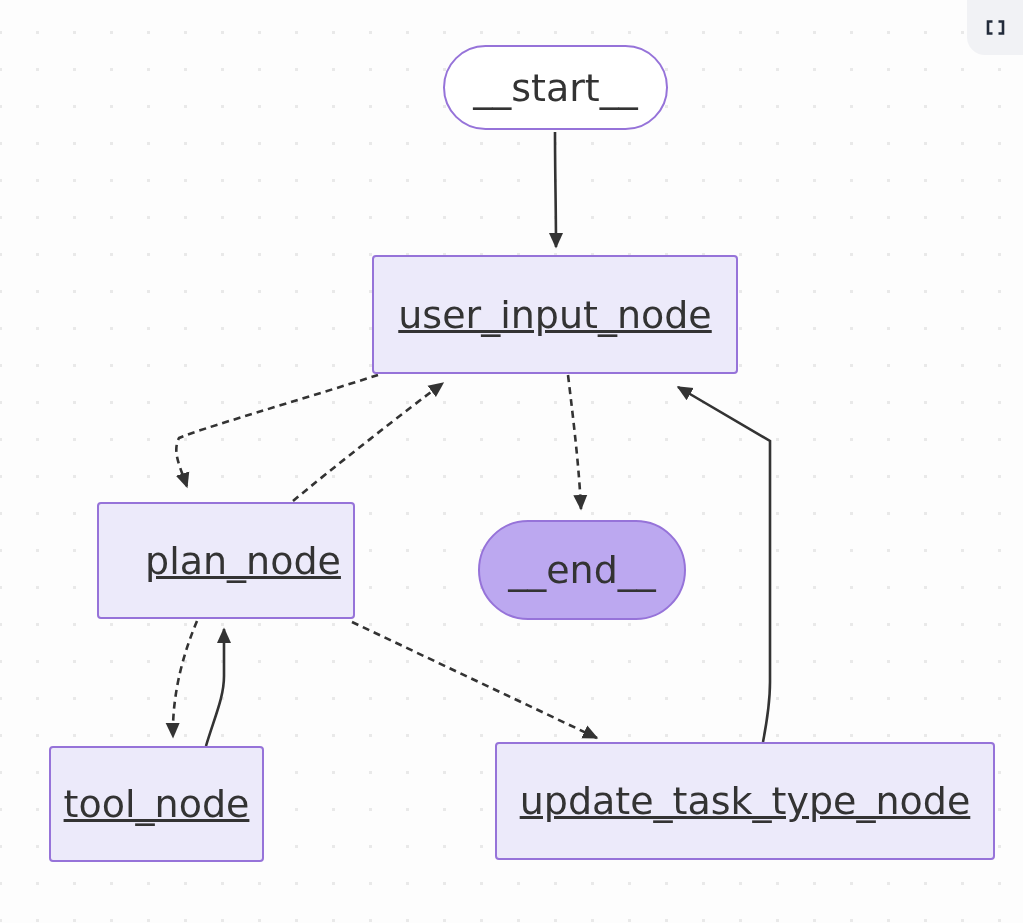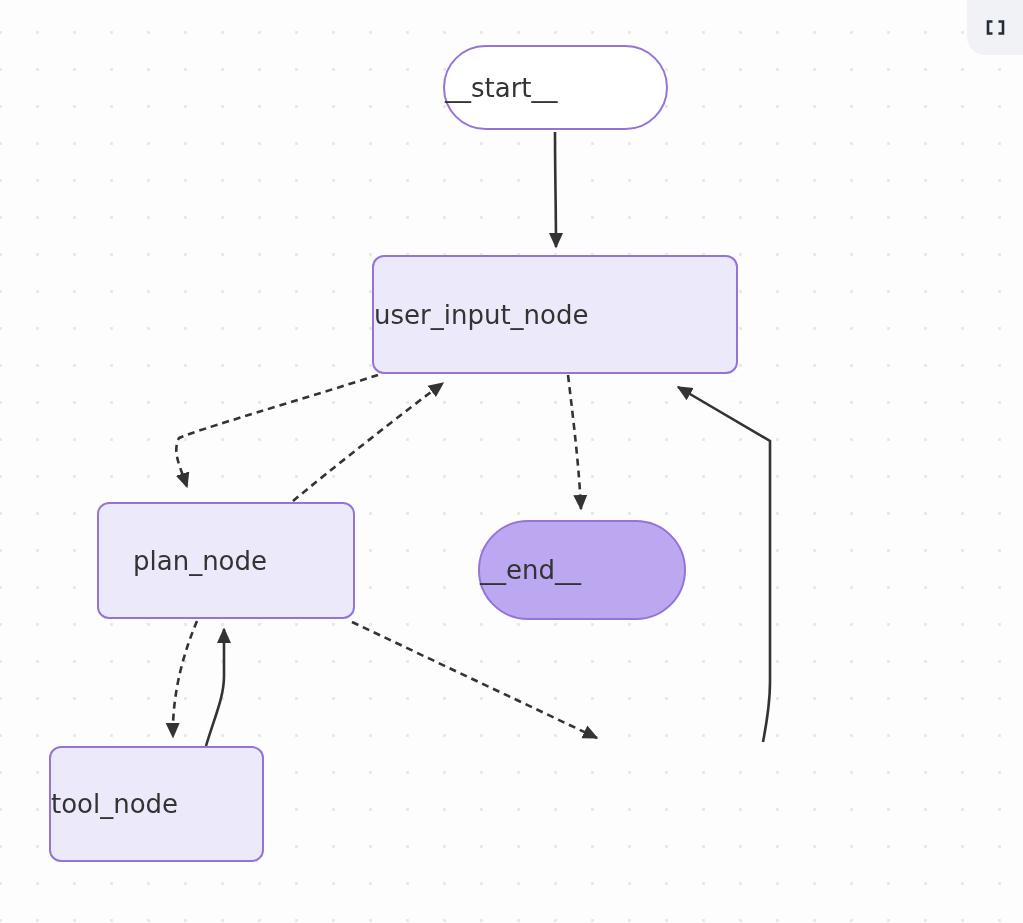--- a/index.html
+++ b/index.html
@@ -31,30 +31,32 @@
     stroke-width: 2.6px;
   }
   .edge.dashed {
     stroke-dasharray: 7 5;
   }
   .node {
     position: absolute;
     box-sizing: border-box;
     display: flex;
     align-items: center;
+    justify-content: center;
     border: 2px solid #9673d9;
     color: #333333;
-    font-size: 26px;
+    font-size: 38px;
     line-height: 1;
     white-space: nowrap;
     cursor: pointer;
   }
   .node.rounded-rect {
     background: #eceafa;
-    border-radius: 12px;
+    border-radius: 4px;
+    text-decoration: underline;
   }
   .node.stadium {
     border-radius: 999px;
   }
   .node.start {
     background: #ffffff;
   }
   .node.end {
     background: #bca8f0;
   }
@@ -117,20 +119,23 @@
   </div>
 
   <div class="node stadium end" style="left:478px; top:520px; width:208px; height:100px;">
     <span>__end__</span>
   </div>
 
   <div class="node rounded-rect" style="left:49px; top:746px; width:215px; height:116px;">
     <span>tool_node</span>
   </div>
 
+  <div class="node rounded-rect" style="left:495px; top:742px; width:500px; height:118px;">
+    <span>update_task_type_node</span>
+  </div>
 
   <button id="fullscreen-button">
     <span style="display:flex;">
       <svg width="19" height="15" viewBox="0 0 19 15" fill="none">
         <path d="M6.5 1.5 H2 V13.5 H6.5" stroke="#222b3a" stroke-width="2.6"></path>
         <path d="M12.5 1.5 H17 V13.5 H12.5" stroke="#222b3a" stroke-width="2.6"></path>
       </svg>
     </span>
   </button>
 

